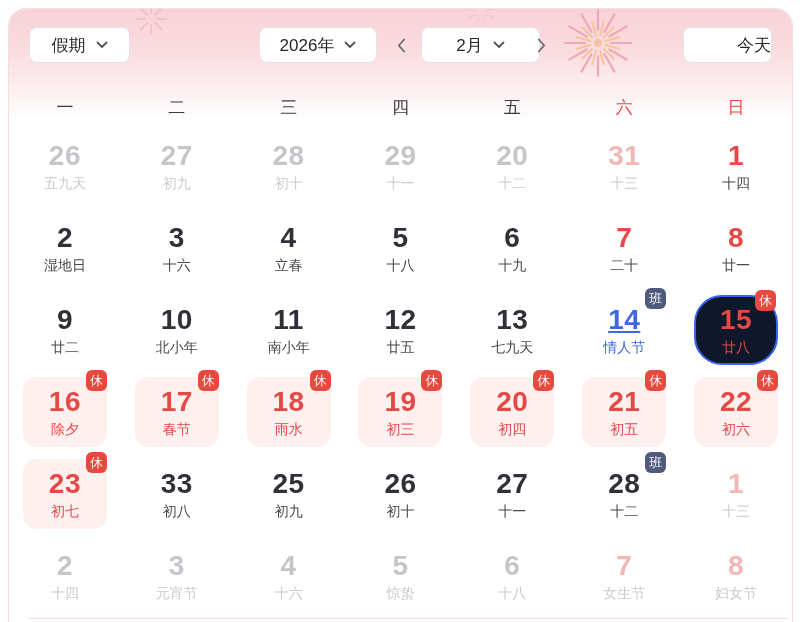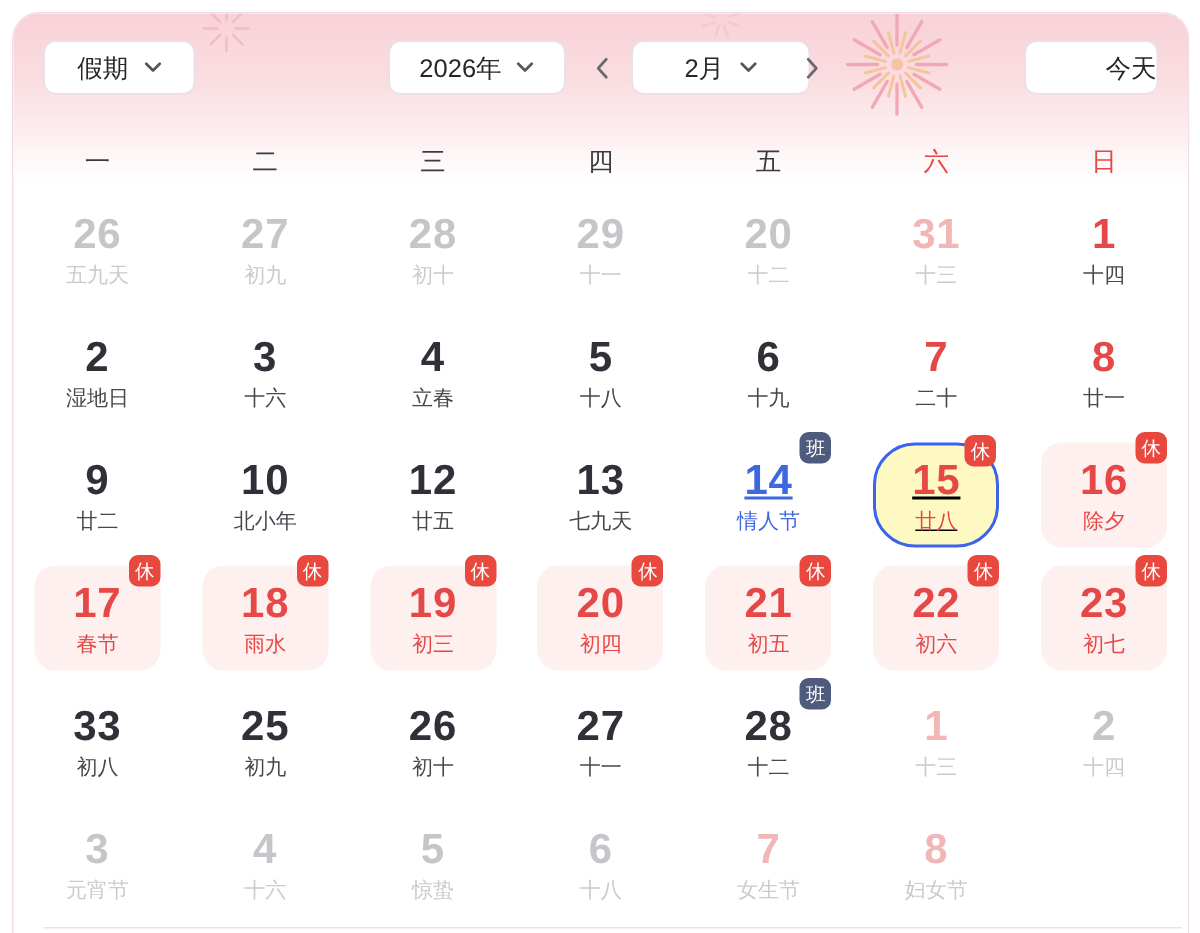--- a/index.html
+++ b/index.html
@@ -45,21 +45,21 @@
     display:grid;grid-template-columns:repeat(7,1fr);grid-auto-rows:82px;
   }
   .cell{display:flex;align-items:center;justify-content:center;cursor:pointer;}
   .daybox{
     position:relative;width:84px;height:70px;box-sizing:border-box;
     display:flex;flex-direction:column;align-items:center;justify-content:center;
     border-radius:14px;
     text-align:right;
   }
   .daybox.hl{background:var(--cellbg,#fdf0ee);}
-  .daybox.sel{background:#fef9c3;border:2px solid var(--blue-border,#3b63ec);border-radius:28px;text-decoration:underline;}
+  .daybox.sel{background:#0f172a;border:2px solid var(--blue-border,#3b63ec);border-radius:28px;}
   .num{font-size:28px;font-weight:bold;line-height:32px;letter-spacing:.5px;}
   .lunar{font-size:14px;line-height:20px;margin-top:1px;white-space:nowrap;}
   .n-gray{color:#c5c6c9;}  .l-gray{color:#cbcbce;}
   .n-dim{color:#f2b6b6;}
   .n-dark{color:#303138;}  .l-dark{color:#47484e;}
   .n-red{color:var(--red,#e64747);}  .l-red{color:var(--red,#e64747);}
   .n-blue{color:var(--blue,#3f68e0);text-decoration:underline;}  .l-blue{color:var(--blue,#3f68e0);}
   .badge{
     position:absolute;top:-7px;right:0px;width:21px;height:21px;
     border-radius:6px;display:flex;align-items:center;justify-content:center;
@@ -272,20 +272,26 @@
         </div>
       </div>
       <div class="cell">
         <div class="daybox">
           <div class="num n-dark">10</div>
           <div class="lunar l-dark">北小年</div>
         </div>
       </div>
       <div class="cell">
         <div class="daybox">
+          <div class="num n-dark">11</div>
+          <div class="lunar l-dark">南小年</div>
+        </div>
+      </div>
+      <div class="cell">
+        <div class="daybox">
           <div class="num n-dark">12</div>
           <div class="lunar l-dark">廿五</div>
         </div>
       </div>
       <div class="cell">
         <div class="daybox">
           <div class="num n-dark">13</div>
           <div class="lunar l-dark">七九天</div>
         </div>
       </div>

